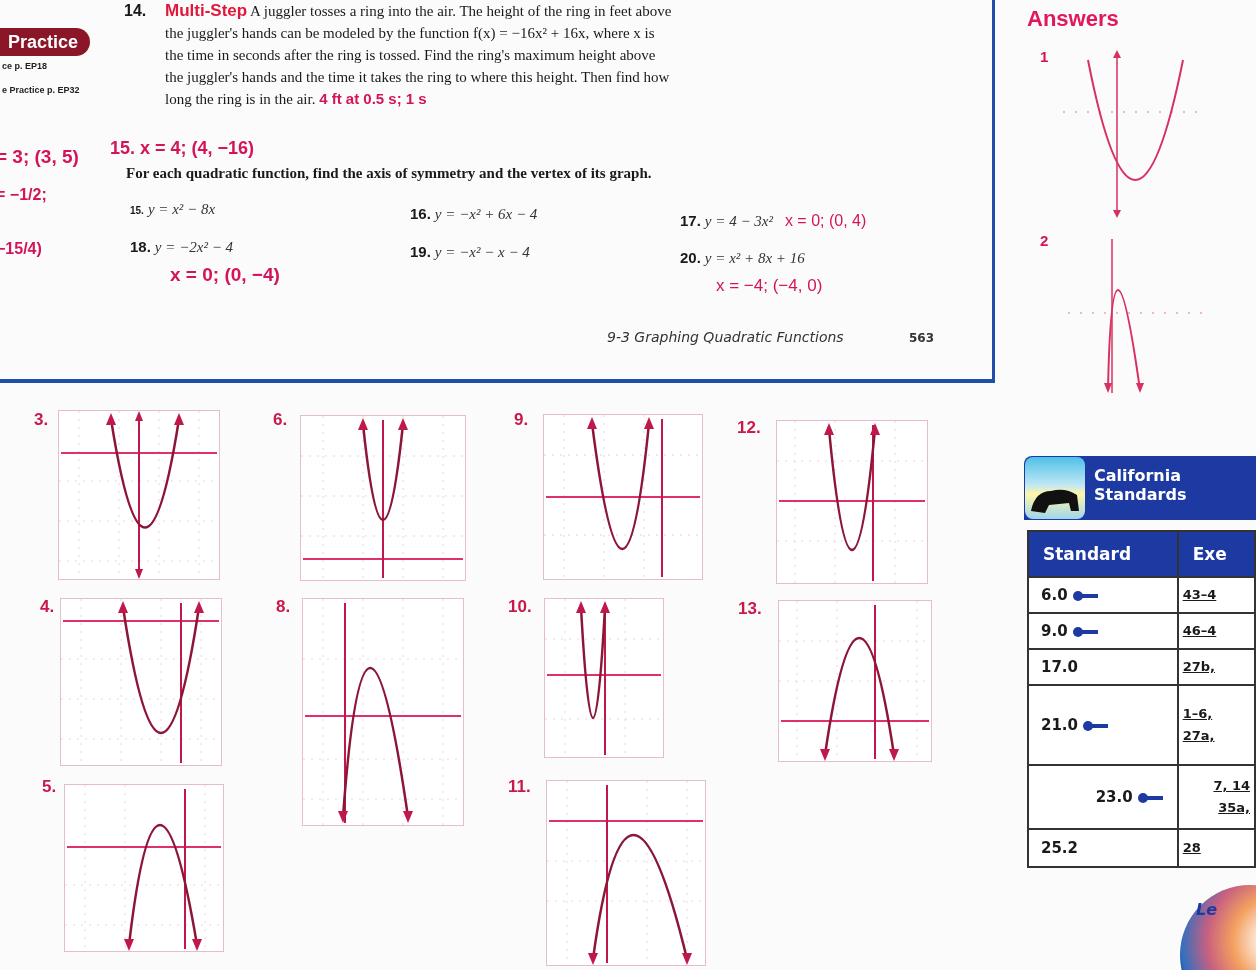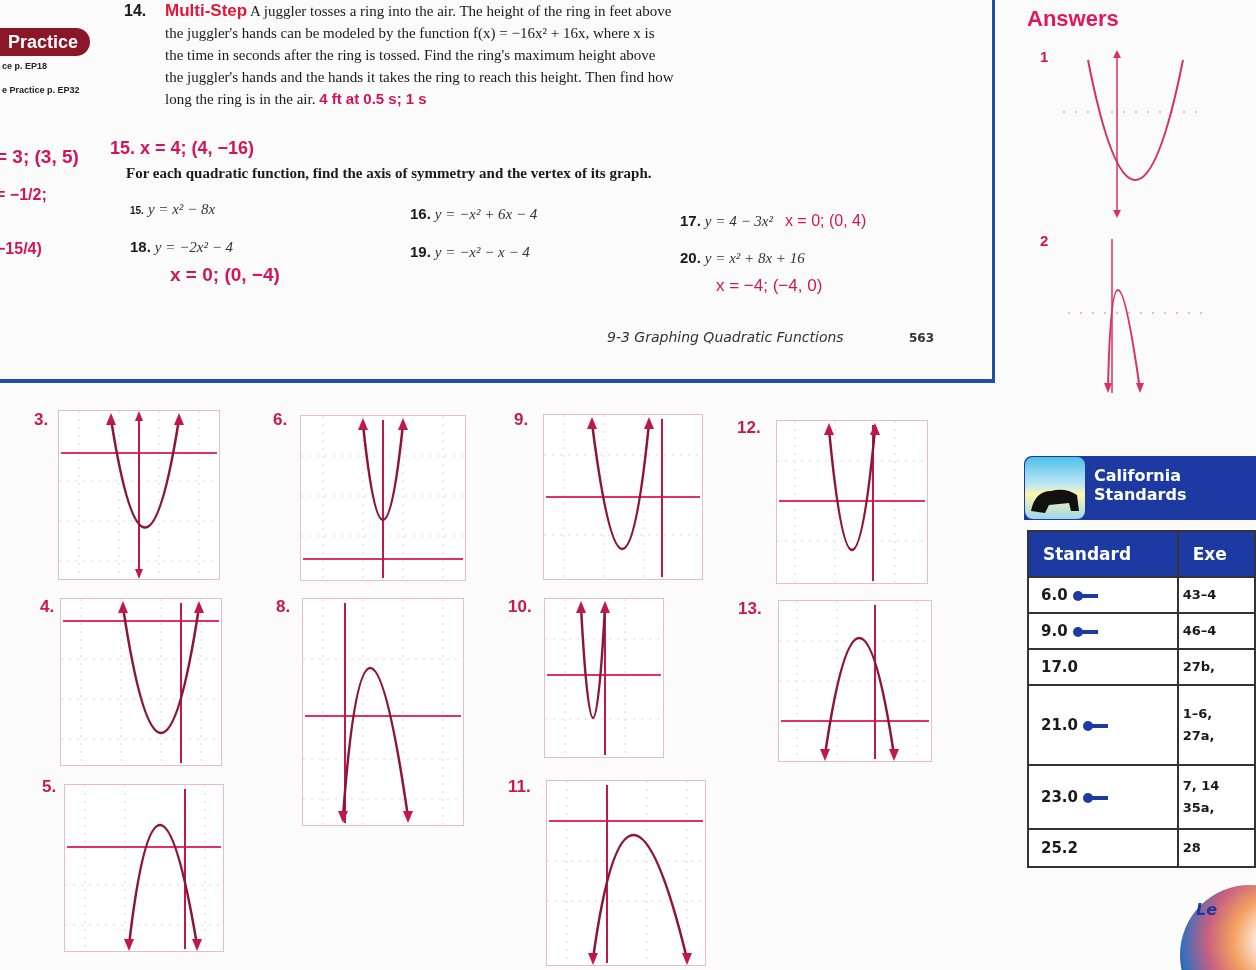--- a/index.html
+++ b/index.html
@@ -36,21 +36,21 @@
   
   #ca-banner { left:1024px; top:456px; width:240px; height:64px; background:#1d3aa3; border-radius:8px 0 0 0; }
   #ca-logo { left:1025px; top:457px; width:60px; height:62px; border-radius:8px;
     background:linear-gradient(#4fc0e8 0%, #bfe7f4 45%, #fff7a8 60%, #9fd6ef 100%); }
   #ca-title { left:1094px; top:466px; color:#fff; font-family:"DejaVu Sans",sans-serif;
     font-weight:bold; font-size:16px; line-height:19px; }
   #ca-table { left:1027px; top:530px; border-collapse:collapse; font-family:"DejaVu Sans",sans-serif; }
   #ca-table th { background:#1d3aa3; color:#fff; font-size:17px; text-align:left; padding:0 14px;
     height:44px; border:2px solid #333; }
   #ca-table td { border:2px solid #333; font-weight:bold; font-size:15px; padding:0 12px; background:#fff; }
-  #ca-table td.ex { font-size:13px; padding:0 4px; line-height:22px; }
+  #ca-table td.ex { font-size:13px; padding:0 4px; line-height:22px;text-decoration:underline; }
   .key { display:inline-block; width:28px; height:10px; vertical-align:middle; margin-left:4px; }
 
   #footer-text { left:607px; top:329px; font-family:"DejaVu Sans",sans-serif; font-style:italic; font-size:14px; color:#333; }
   #footer-page { left:909px; top:331px; font-family:"DejaVu Sans",sans-serif; font-weight:bold; font-size:12px; color:#333; }
 </style>
 </head>
 <body>
 
 <div id="page-frame" class="abs"></div>
 
@@ -59,21 +59,21 @@
 <div class="abs sidenote" style="left:2px;top:85px;">e Practice p. EP32</div>
 <div class="abs ans" style="left:-4px;top:146px;font-size:19px;">= 3; (3, 5)</div>
 <div class="abs ans" style="left:-4px;top:186px;font-size:16px;">= −1/2;</div>
 <div class="abs ans" style="left:-4px;top:240px;font-size:16px;">−15/4)</div>
 
 <div class="abs num" style="left:124px;top:2px;font-size:16px;">14.</div>
 <div class="abs" style="left:165px;top:0px;width:760px;">
   <div class="ex-text"><span class="ans" style="color:#e0183c;font-size:17px;">Multi-Step</span> <span>A juggler tosses a ring into the air. The height of the ring in feet above</span></div>
   <div class="ex-text">the juggler's hands can be modeled by the function f(x) = −16x² + 16x, where x is</div>
   <div class="ex-text">the time in seconds after the ring is tossed. Find the ring's maximum height above</div>
-  <div class="ex-text">the juggler's hands and the hands it takes the ring to reach this height. Then find how</div>
+  <div class="ex-text">the juggler's hands and the time it takes the ring to where this height. Then find how</div>
   <div class="ex-text"><span>long the ring is in the air.</span> <span class="ans" style="font-size:15px;">4 ft at 0.5 s; 1 s</span></div>
 </div>
 
 <div class="abs ans" style="left:110px;top:138px;font-size:18px;">15. x = 4; (4, −16)</div>
 <div class="abs" style="left:126px;top:165px;font-weight:bold;font-size:15px;">For each quadratic function, find the axis of symmetry and the vertex of its graph.</div>
 
 <div class="abs" style="left:130px;top:200px;">
   <span class="num" style="font-size:10px;">15.</span>
   <span class="eq">y = x² − 8x</span>
 </div>
@@ -355,21 +355,21 @@
     <tr style="height:80px;">
         <td><span>21.0</span><svg class="key" viewBox="0 0 28 10">
             <ellipse cx="6" cy="5" rx="5" ry="5" fill="#1d3aa3"></ellipse>
             <rect x="8" y="3" width="18" height="4" fill="#1d3aa3"></rect>
           </svg></td>
         <td class="ex">
           <div>1–6,</div>
           <div>27a,</div>
         </td>
       </tr>
-    <tr style="height:64px;">
+    <tr style="height:64px;text-align:right;">
         <td><span>23.0</span><svg class="key" viewBox="0 0 28 10">
             <ellipse cx="6" cy="5" rx="5" ry="5" fill="#1d3aa3"></ellipse>
             <rect x="8" y="3" width="18" height="4" fill="#1d3aa3"></rect>
           </svg></td>
         <td class="ex">
           <div>7, 14</div>
           <div>35a,</div>
         </td>
       </tr>
     <tr style="height:38px;">

